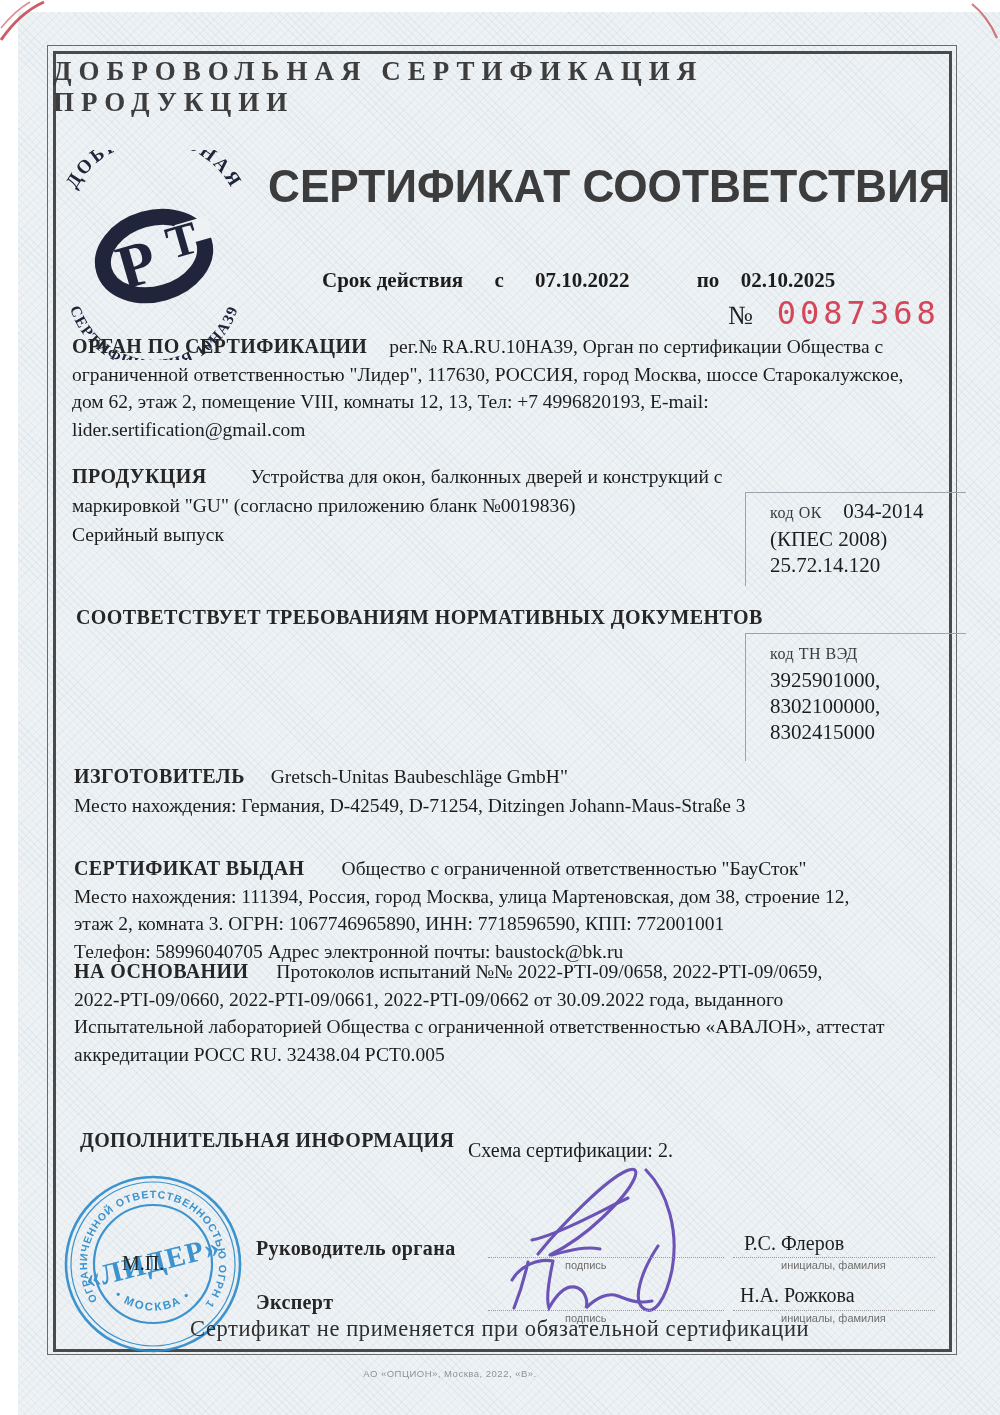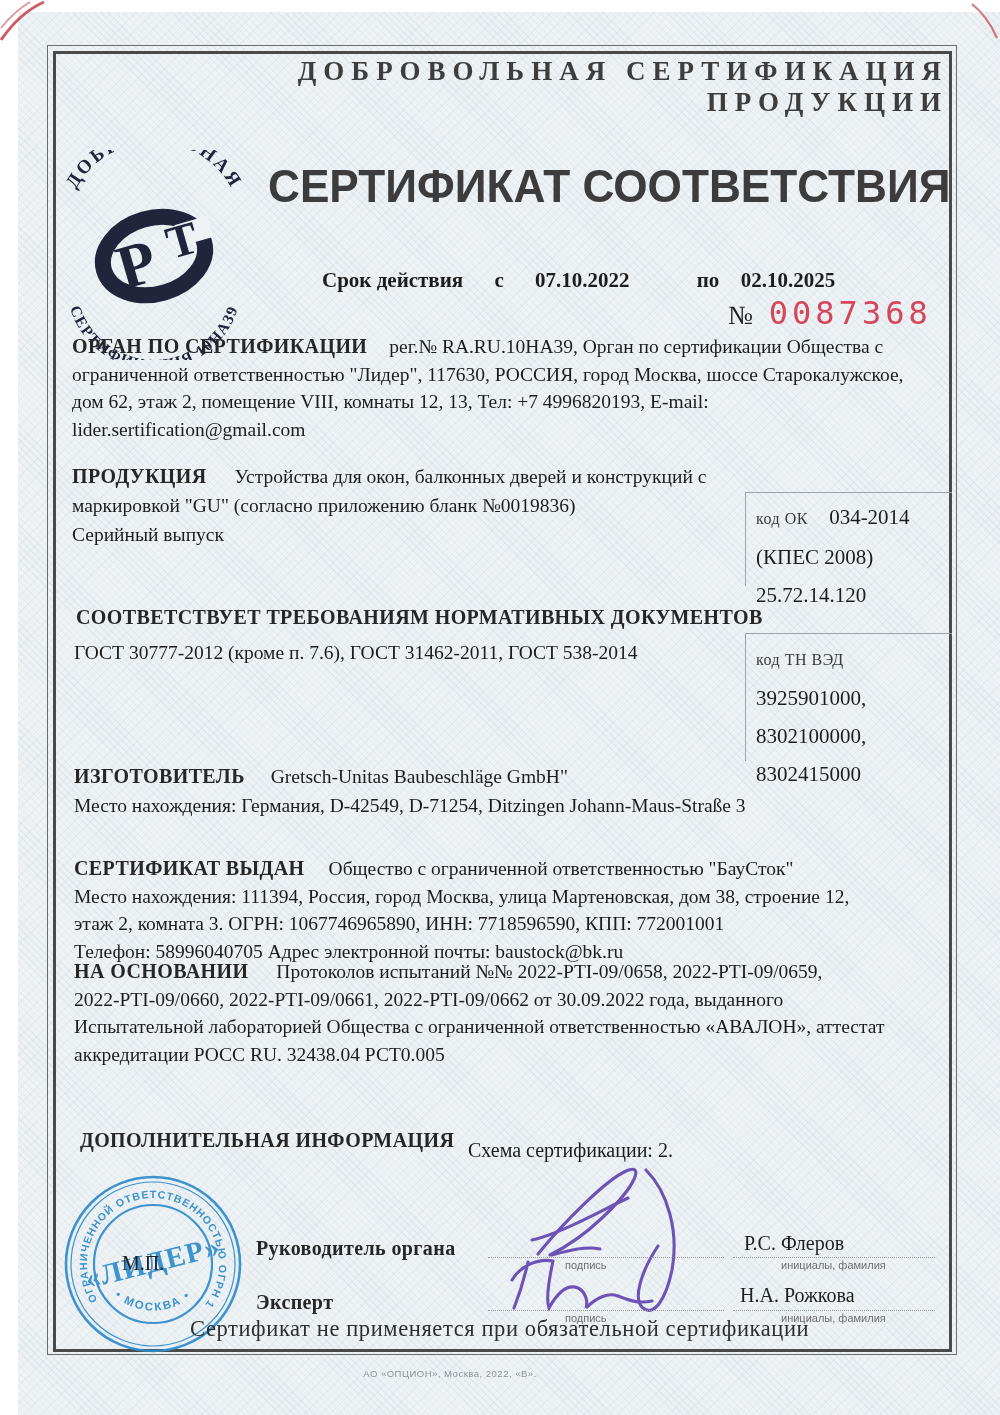--- a/index.html
+++ b/index.html
@@ -11,42 +11,42 @@
     position:absolute;left:18px;top:12px;right:0;bottom:0;
     background-color:#eef2f4;
     background-image:
       repeating-linear-gradient(45deg, rgba(150,180,198,.13) 0 1px, transparent 1px 5px),
       repeating-linear-gradient(-45deg, rgba(150,180,198,.10) 0 1px, transparent 1px 6px);
   }
   .abs{position:absolute;}
   .frame-outer{position:absolute;left:47px;top:45px;width:908px;height:1308px;border:1.5px solid #6b6b6b;}
   .frame-inner{position:absolute;left:53px;top:51px;width:893px;height:1295px;border:3px solid #4a4a4a;}
   .header{
-    left:53px;top:56px;width:895px;text-align:right;
+    left:53px;top:56px;width:895px;text-align:left;
     font-weight:bold;font-size:27px;letter-spacing:7px;color:#3d3d3d;
   }
   .title{
     left:268px;top:158px;width:680px;
     font-family:"Liberation Sans", sans-serif;font-weight:bold;font-size:47px;color:#3c3c3c;
     transform:scaleX(.94);transform-origin:left center;white-space:nowrap;letter-spacing:0px;
   }
   .certnum{left:328px;top:228px;font-size:21px;font-weight:bold;}
   .certnum .no{font-size:22px;margin-right:26px;}
   .validity{left:322px;top:268px;font-size:21px;font-weight:bold;white-space:nowrap;}
   .blankno{left:728px;top:294px;white-space:nowrap;}
   .blankno .no{font-size:26px;color:#222;}
   .blankno .digits{
     font-family:"DejaVu Sans Mono", monospace;font-size:32px;letter-spacing:4px;
-    color:#d4465a;margin-left:16px;
+    color:#d4465a;margin-left:24px;
   }
   .sect{font-size:19.5px;line-height:27.5px;}
   .lbl{font-weight:bold;font-size:20px;letter-spacing:.4px;color:#262626;}
   .codebox{
     border-left:1.5px solid #9aa4aa;border-top:1.5px solid #9aa4aa;
-    font-size:21px;line-height:38px;padding:5px 0 0 10px;
+    font-size:21px;line-height:26px;padding:5px 0 0 24px;
   }
   .codebox .clabel{font-size:16px;color:#3a3a3a;letter-spacing:.5px;}
   .small-cap{font-family:"Liberation Sans", sans-serif;font-size:11px;color:#6e6e6e;padding-left:32px;}
   .dotline{border-bottom:1.2px dotted #9b9b9b;height:1px;}
   .sig-name{font-size:20px;color:#1e1e1e;}
   .bottom-note{left:190px;top:1316px;font-size:22.5px;letter-spacing:.6px;color:#2e2e2e;white-space:nowrap;}
   .print-footer{
     left:0;top:1368px;width:900px;text-align:center;
     font-family:"Liberation Sans", sans-serif;font-size:9.5px;color:#8d9296;letter-spacing:.5px;
   }
@@ -102,49 +102,48 @@
     <span class="no">№</span><span class="digits">0087368</span>
   </div>
 
   <div class="abs sect" style="left:72px;top:333px;width:842px;">
     <span class="lbl" style="margin-right:22px;">ОРГАН ПО СЕРТИФИКАЦИИ</span><span>рег.№ RA.RU.10НА39, Орган по сертификации Общества с</span>
     <div>ограниченной ответственностью "Лидер", 117630, РОССИЯ, город Москва, шоссе Старокалужское,</div>
     <div>дом 62, этаж 2, помещение VIII, комнаты 12, 13, Тел: +7 4996820193, E-mail: lider.sertification@gmail.com</div>
   </div>
 
   <div class="abs sect" style="left:72px;top:462px;width:668px;line-height:29px;">
-    <span class="lbl" style="margin-right:28px;">ПРОДУКЦИЯ</span><span>Устройства для окон, балконных дверей и конструкций с</span>
+    <span class="lbl" style="margin-right:44px;">ПРОДУКЦИЯ</span><span>Устройства для окон, балконных дверей и конструкций с</span>
     <div>маркировкой "GU" (согласно приложению бланк №0019836)</div>
     <div>Серийный выпуск</div>
   </div>
 
   <div class="abs codebox" style="left:745px;top:492px;width:196px;height:88px;">
     <span class="clabel">код ОК</span>
     <span style="margin-left:16px;">034-2014</span>
     <div>(КПЕС 2008)</div>
     <div>25.72.14.120</div>
   </div>
 
   <div class="abs lbl" style="left:76px;top:606px;">СООТВЕТСТВУЕТ ТРЕБОВАНИЯМ НОРМАТИВНЫХ ДОКУМЕНТОВ</div>
-  <div class="abs sect" style="left:74px;top:639px;width:665px;">ГОСТ 30777-2012 (кроме п. 7.6), ГОСТ 31462-2011, ГОСТ 538-2014</div>
 
   <div class="abs codebox" style="left:745px;top:633px;width:196px;height:122px;">
     <span class="clabel">код ТН ВЭД</span>
     <div>3925901000,</div>
     <div>8302100000,</div>
     <div>8302415000</div>
   </div>
 
   <div class="abs sect" style="left:74px;top:762px;width:870px;line-height:29px;">
     <span class="lbl" style="margin-right:26px;">ИЗГОТОВИТЕЛЬ</span><span>Gretsch-Unitas Baubeschläge GmbH"</span>
     <div>Место нахождения: Германия, D-42549, D-71254, Ditzingen Johann-Maus-Straße 3</div>
   </div>
 
   <div class="abs sect" style="left:74px;top:855px;width:872px;">
-    <span class="lbl" style="margin-right:24px;font-family:Liberation Serif, serif;">СЕРТИФИКАТ ВЫДАН</span><span>Общество с ограниченной ответственностью "БауСток"</span>
+    <span class="lbl" style="margin-right:37px;font-family:Liberation Serif, serif;">СЕРТИФИКАТ ВЫДАН</span><span>Общество с ограниченной ответственностью "БауСток"</span>
     <div>Место нахождения: 111394, Россия, город Москва, улица Мартеновская, дом 38, строение 12,</div>
     <div>этаж 2, комната 3. ОГРН: 1067746965890, ИНН: 7718596590, КПП: 772001001</div>
     <div>Телефон: 58996040705 Адрес электронной почты: baustock@bk.ru</div>
   </div>
 
   <div class="abs sect" style="left:74px;top:958px;width:872px;">
     <span class="lbl" style="margin-right:28px;">НА ОСНОВАНИИ</span><span>Протоколов испытаний №№ 2022-PTI-09/0658, 2022-PTI-09/0659,</span>
     <div>2022-PTI-09/0660, 2022-PTI-09/0661, 2022-PTI-09/0662 от 30.09.2022 года, выданного</div>
     <div>Испытательной лабораторией Общества с ограниченной ответственностью «АВАЛОН», аттестат</div>
     <div>аккредитации РОСС RU. 32438.04 РСТ0.005</div>

